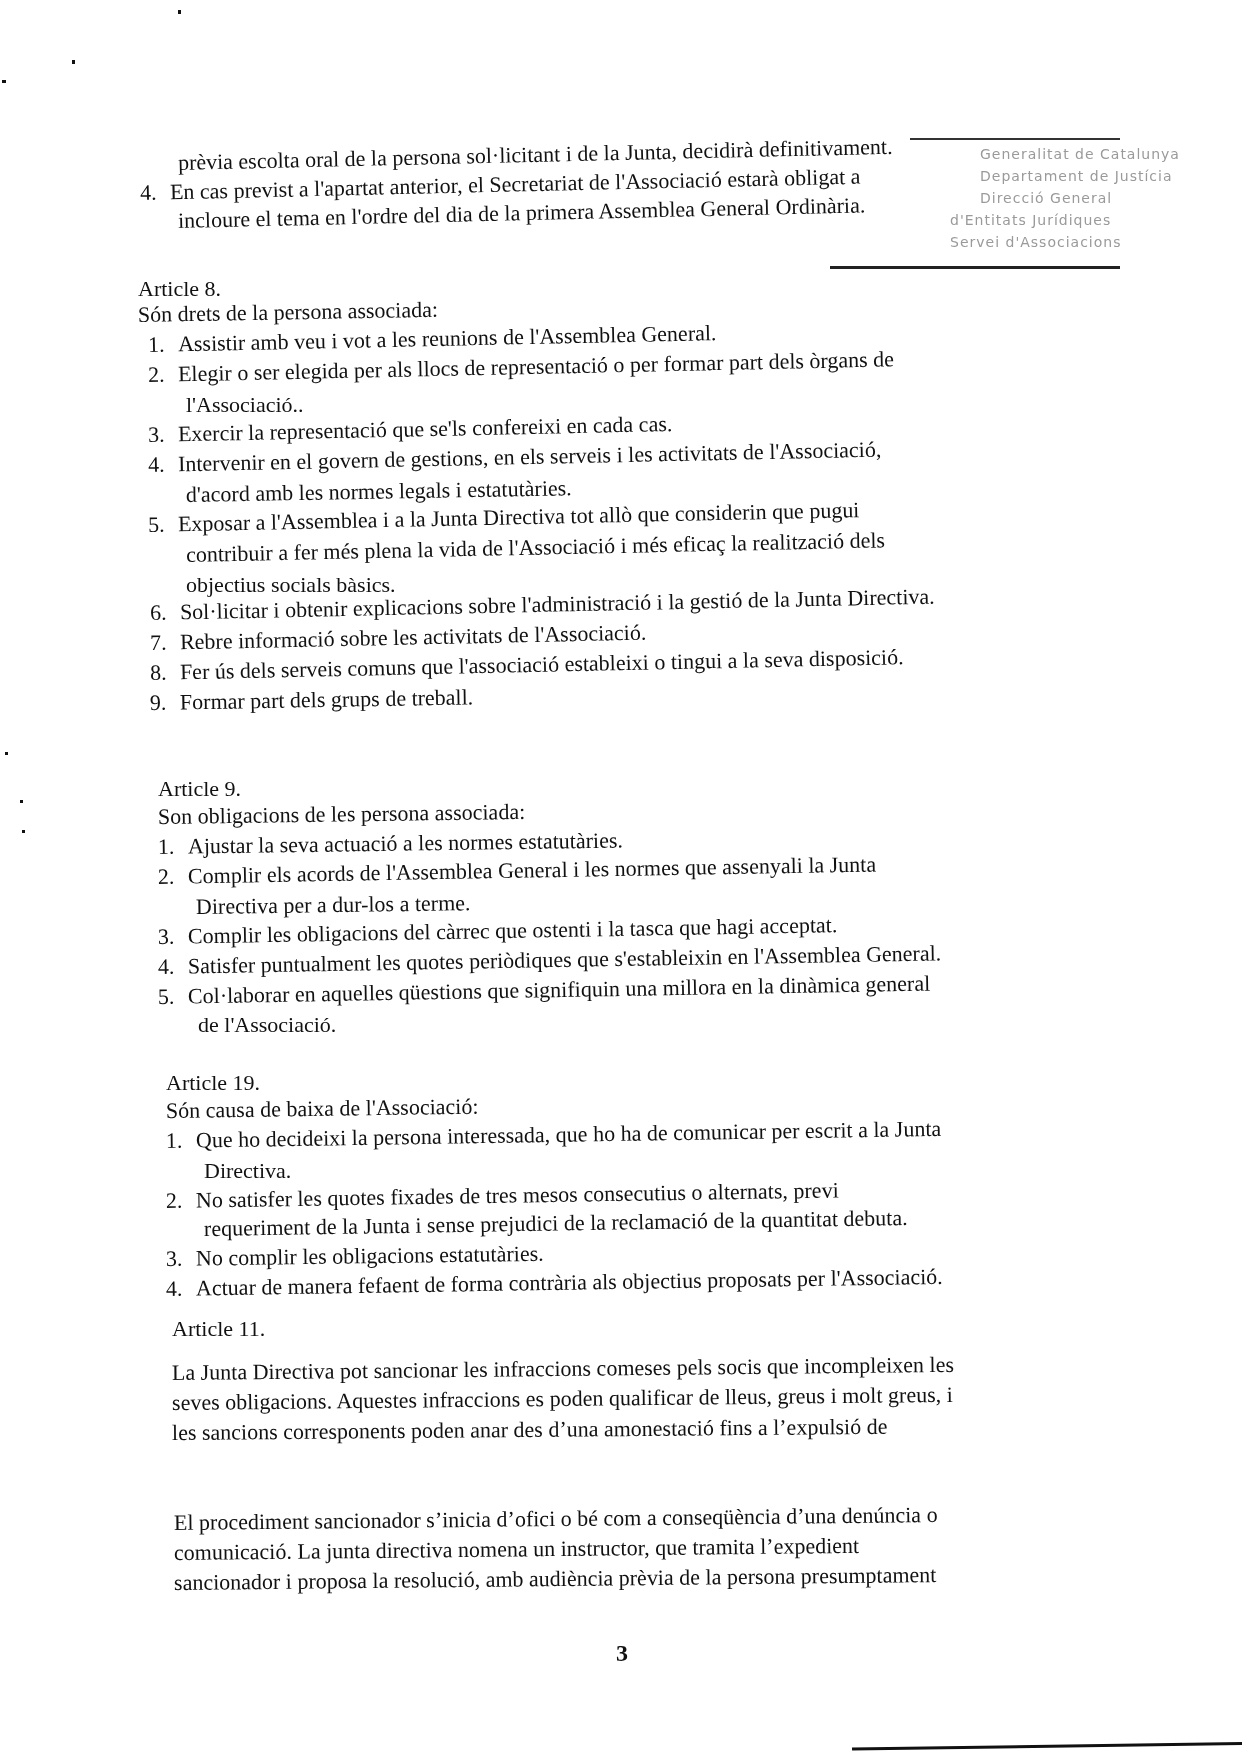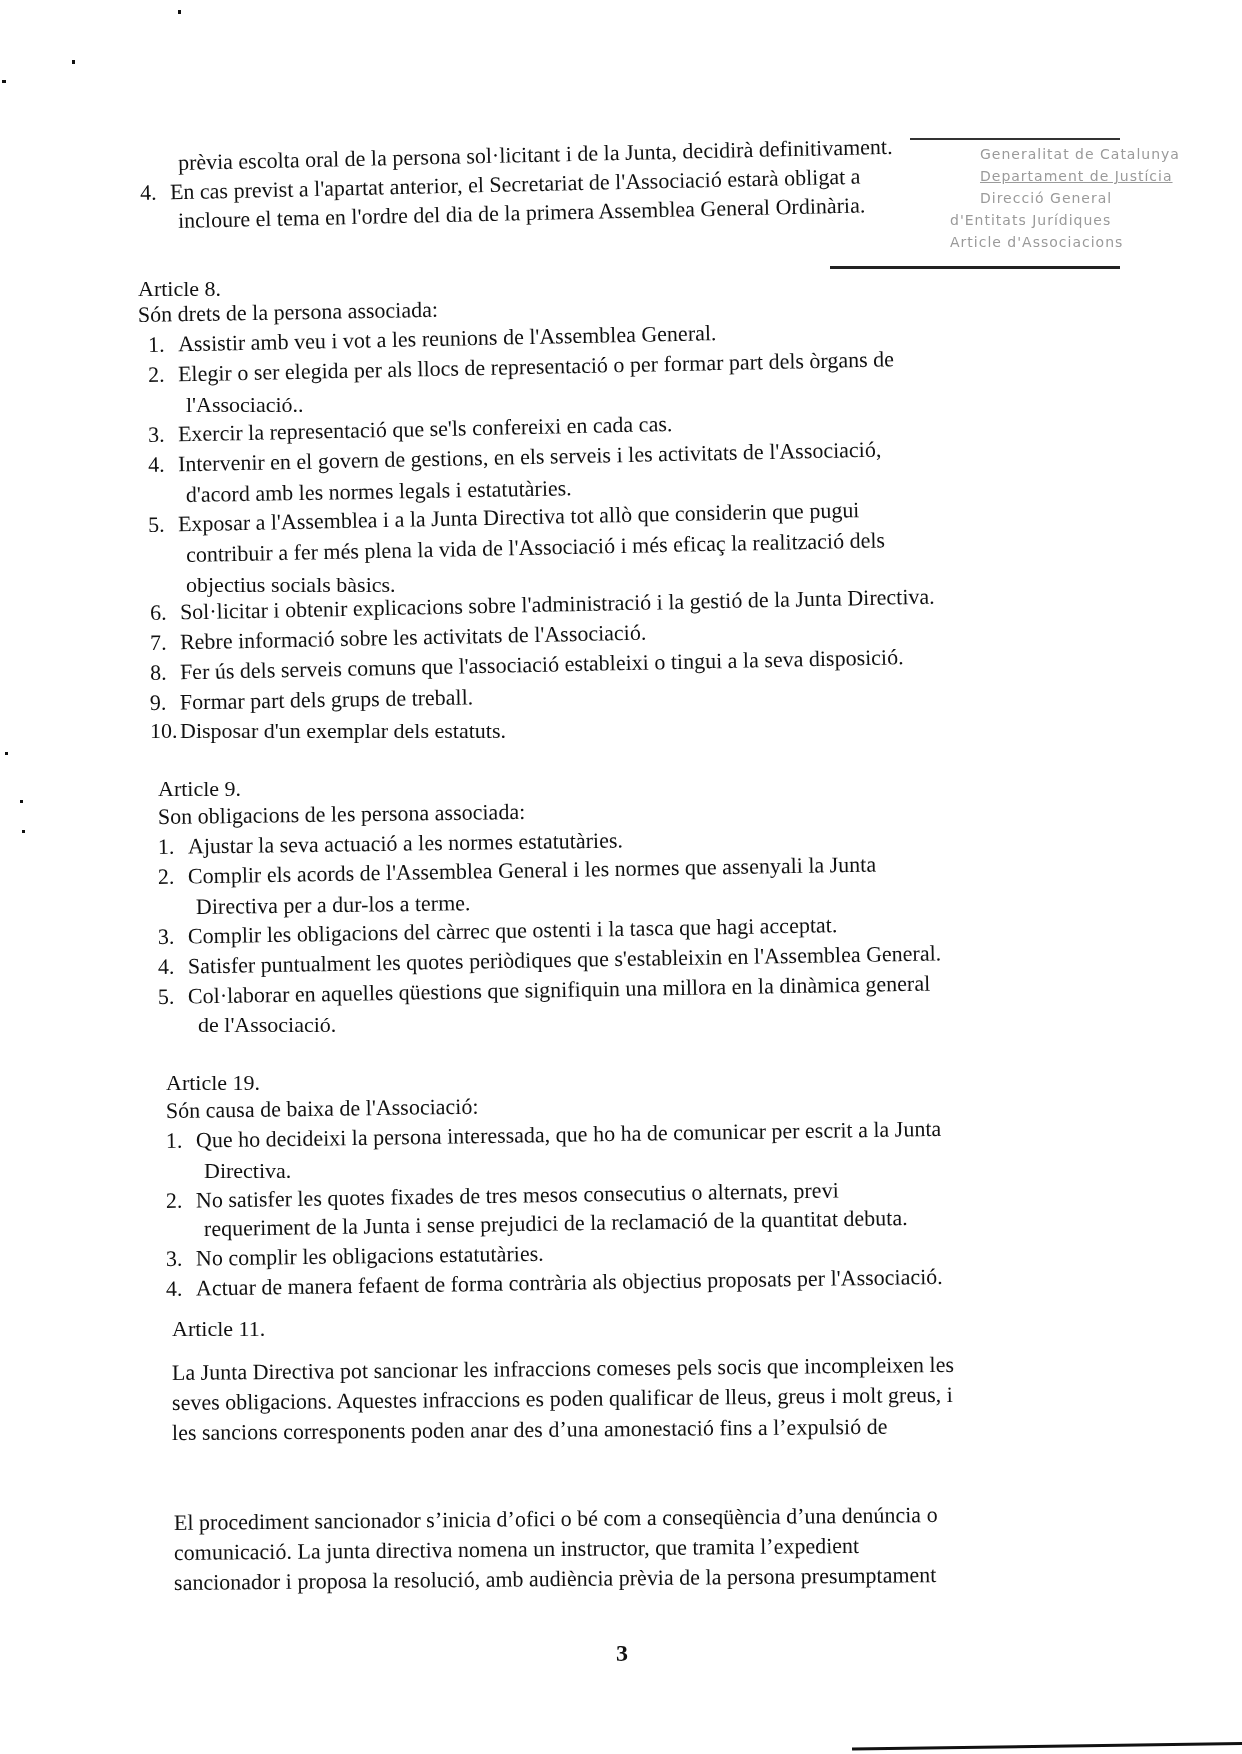--- a/index.html
+++ b/index.html
@@ -27,24 +27,24 @@
   <div class="speck" style="left:178px;top:10px;width:3px;height:4px;"></div>
   <div class="speck" style="left:72px;top:60px;width:3px;height:4px;"></div>
   <div class="speck" style="left:2px;top:80px;width:4px;height:3px;"></div>
   <div class="speck" style="left:5px;top:752px;width:3px;height:3px;"></div>
   <div class="speck" style="left:20px;top:800px;width:3px;height:3px;"></div>
   <div class="speck" style="left:22px;top:830px;width:3px;height:3px;"></div>
 
   <div class="stamp">
     <div class="stamp-top"></div>
     <div class="stamp-text" style="left:150px;top:8px;">Generalitat de Catalunya</div>
-    <div class="stamp-text" style="left:150px;top:30px;text-decoration:underline;">Departament de Justícia</div>
+    <div class="stamp-text" style="left:150px;top:30px;">Departament de Justícia</div>
     <div class="stamp-text" style="left:150px;top:52px;">Direcció General</div>
     <div class="stamp-text" style="left:120px;top:74px;">d'Entitats Jurídiques</div>
-    <div class="stamp-text" style="left:120px;top:96px;">Article d'Associacions</div>
+    <div class="stamp-text" style="left:120px;top:96px;">Servei d'Associacions</div>
     <div class="stamp-bottom"></div>
   </div>
 
   <div class="line" style="left:178px;top:150px;transform:rotate(-1.3deg);">prèvia escolta oral de la persona sol·licitant i de la Junta, decidirà definitivament.</div>
   <div class="line" style="left:140px;top:180px;width:920px;transform:rotate(-1.3deg);">
     <span class="num">4.</span><span>En cas previst a l'apartat anterior, el Secretariat de l'Associació estarà obligat a</span>
   </div>
   <div class="line" style="left:178px;top:208px;transform:rotate(-1.3deg);">incloure el tema en l'ordre del dia de la primera Assemblea General Ordinària.</div>
 
   <div class="line" style="left:138px;top:276px;">Article 8.</div>
@@ -56,21 +56,20 @@
   <div class="line" style="left:148px;top:422px;transform:rotate(-1.2deg);"><span class="num">3.</span><span>Exercir la representació que se'ls confereixi en cada cas.</span></div>
   <div class="line" style="left:148px;top:452px;transform:rotate(-1.2deg);"><span class="num">4.</span><span>Intervenir en el govern de gestions, en els serveis i les activitats de l'Associació,</span></div>
   <div class="line" style="left:186px;top:482px;transform:rotate(-1deg);">d'acord amb les normes legals i estatutàries.</div>
   <div class="line" style="left:148px;top:512px;transform:rotate(-1.2deg);"><span class="num">5.</span><span>Exposar a l'Assemblea i a la Junta Directiva tot allò que considerin que pugui</span></div>
   <div class="line" style="left:186px;top:542px;transform:rotate(-1.2deg);">contribuir a fer més plena la vida de l'Associació i més eficaç la realització dels</div>
   <div class="line" style="left:186px;top:572px;">objectius socials bàsics.</div>
   <div class="line" style="left:150px;top:600px;transform:rotate(-1.2deg);"><span class="num">6.</span><span>Sol·licitar i obtenir explicacions sobre l'administració i la gestió de la Junta Directiva.</span></div>
   <div class="line" style="left:150px;top:630px;transform:rotate(-1.2deg);"><span class="num">7.</span><span>Rebre informació sobre les activitats de l'Associació.</span></div>
   <div class="line" style="left:150px;top:660px;transform:rotate(-1.2deg);"><span class="num">8.</span><span>Fer ús dels serveis comuns que l'associació estableixi o tingui a la seva disposició.</span></div>
   <div class="line" style="left:150px;top:690px;transform:rotate(-1deg);"><span class="num">9.</span><span>Formar part dels grups de treball.</span></div>
-  <div class="line" style="left:150px;top:718px;"><span class="num">10.</span><span>Disposar d'un exemplar dels estatuts.</span></div>
 
   <div class="line" style="left:158px;top:776px;">Article 9.</div>
   <div class="line" style="left:158px;top:804px;transform:rotate(-0.8deg);">Son obligacions de les persona associada:</div>
   <div class="line" style="left:158px;top:834px;transform:rotate(-0.8deg);"><span class="num">1.</span><span>Ajustar la seva actuació a les normes estatutàries.</span></div>
   <div class="line" style="left:158px;top:864px;transform:rotate(-1deg);"><span class="num">2.</span><span>Complir els acords de l'Assemblea General i les normes que assenyali la Junta</span></div>
   <div class="line" style="left:196px;top:894px;transform:rotate(-0.8deg);">Directiva per a dur-los a terme.</div>
   <div class="line" style="left:158px;top:924px;transform:rotate(-1deg);"><span class="num">3.</span><span>Complir les obligacions del càrrec que ostenti i la tasca que hagi acceptat.</span></div>
   <div class="line" style="left:158px;top:954px;transform:rotate(-1deg);"><span class="num">4.</span><span>Satisfer puntualment les quotes periòdiques que s'estableixin en l'Assemblea General.</span></div>
   <div class="line" style="left:158px;top:984px;transform:rotate(-1deg);"><span class="num">5.</span><span>Col·laborar en aquelles qüestions que signifiquin una millora en la dinàmica general</span></div>
   <div class="line" style="left:198px;top:1012px;text-align:center;">de l'Associació.</div>

